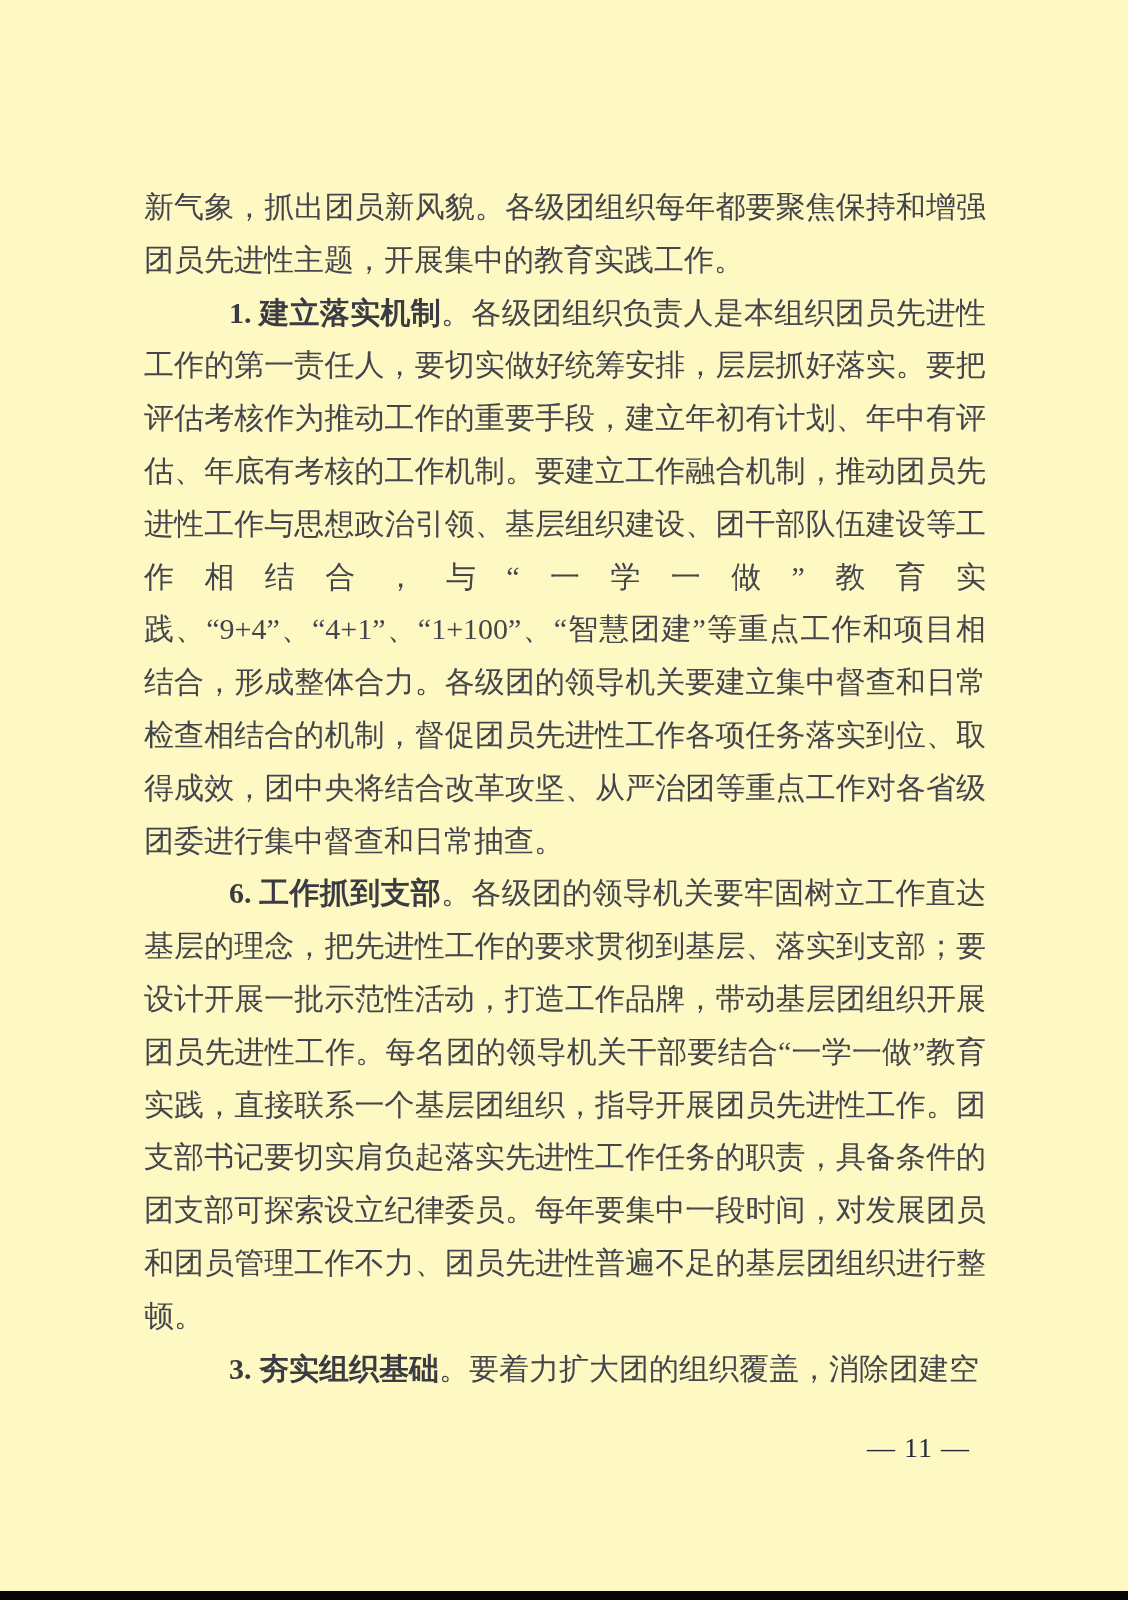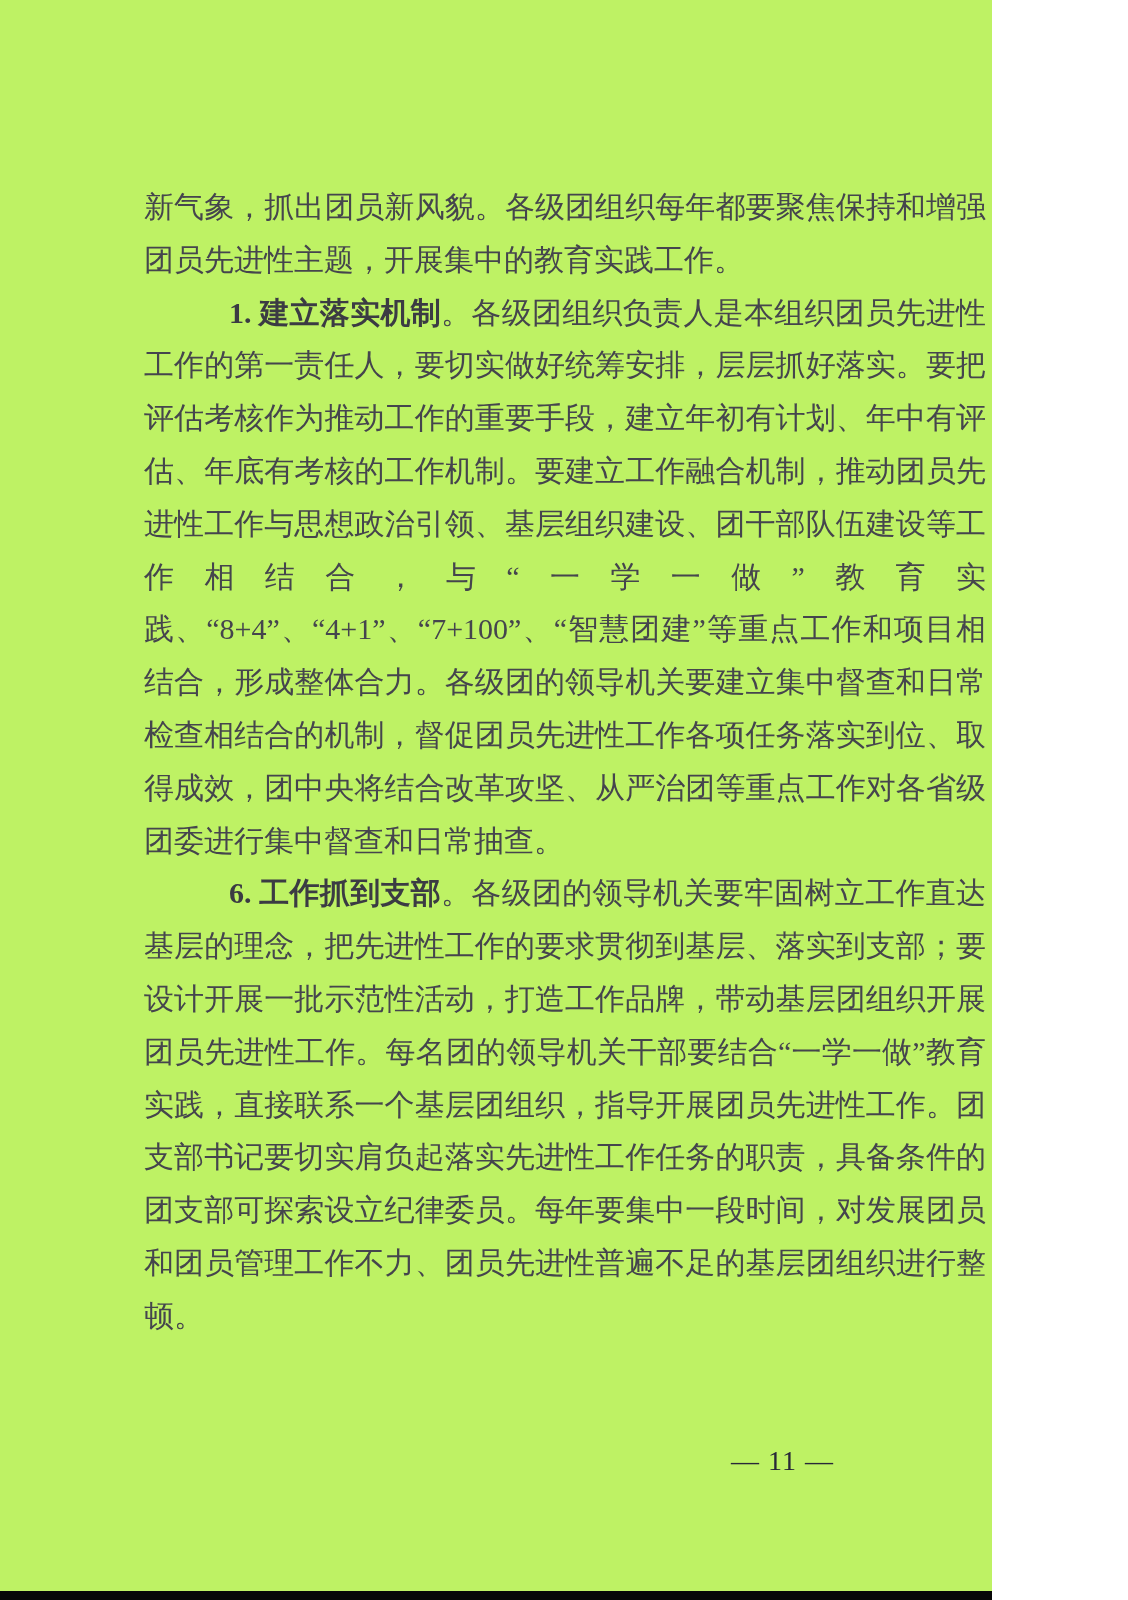--- a/index.html
+++ b/index.html
@@ -2,23 +2,23 @@
 <html><head>
 <meta charset="utf-8">
 <style>
   html, body {
     margin: 0;
     padding: 0;
     background: #ffffff;
   }
   .page {
     position: relative;
-    width: 992px;
+    width: 1128px;
     height: 1600px;
-    background: #bef264;
+    background: #fef9c3;
     overflow: hidden;
     font-family: "Liberation Serif", "DejaVu Serif", serif;
   }
   .content {
     position: absolute;
     left: 144px;
     top: 181px;
     width: 842px;
     color: #45454d;
     font-size: 30px;
@@ -40,35 +40,35 @@
   }
   .page-number {
     position: absolute;
     top: 1434px;
     right: 158px;
     font-size: 28px;
     line-height: 28px;
     color: #282838;
     letter-spacing: 1px;
     white-space: nowrap;
-    margin-top: 13px;
   }
   .bottom-bar {
     position: absolute;
     left: 0;
     bottom: 0;
     width: 100%;
     height: 9px;
     background: #070707;
   }
 </style>
 </head>
 <body>
 
 <div class="page">
   <div class="content" id="paragraphs">
       <p class="para"><span class="run">新气象，抓出团员新风貌。各级团组织每年都要聚焦保持和增强团员先进性主题，开展集中的教育实践工作。</span></p>
-      <p class="para indent"><span class="run-bold">1. 建立落实机制</span><span class="run">。各级团组织负责人是本组织团员先进性工作的第一责任人，要切实做好统筹安排，层层抓好落实。要把评估考核作为推动工作的重要手段，建立年初有计划、年中有评估、年底有考核的工作机制。要建立工作融合机制，推动团员先进性工作与思想政治引领、基层组织建设、团干部队伍建设等工作相结合，与“一学一做”教育实践、“8+4”、“4+1”、“7+100”、“智慧团建”等重点工作和项目相结合，形成整体合力。各级团的领导机关要建立集中督查和日常检查相结合的机制，督促团员先进性工作各项任务落实到位、取得成效，团中央将结合改革攻坚、从严治团等重点工作对各省级团委进行集中督查和日常抽查。</span></p>
+      <p class="para indent"><span class="run-bold">1. 建立落实机制</span><span class="run">。各级团组织负责人是本组织团员先进性工作的第一责任人，要切实做好统筹安排，层层抓好落实。要把评估考核作为推动工作的重要手段，建立年初有计划、年中有评估、年底有考核的工作机制。要建立工作融合机制，推动团员先进性工作与思想政治引领、基层组织建设、团干部队伍建设等工作相结合，与“一学一做”教育实践、“9+4”、“4+1”、“1+100”、“智慧团建”等重点工作和项目相结合，形成整体合力。各级团的领导机关要建立集中督查和日常检查相结合的机制，督促团员先进性工作各项任务落实到位、取得成效，团中央将结合改革攻坚、从严治团等重点工作对各省级团委进行集中督查和日常抽查。</span></p>
       <p class="para indent"><span class="run-bold">6. 工作抓到支部</span><span class="run">。各级团的领导机关要牢固树立工作直达基层的理念，把先进性工作的要求贯彻到基层、落实到支部；要设计开展一批示范性活动，打造工作品牌，带动基层团组织开展团员先进性工作。每名团的领导机关干部要结合“一学一做”教育实践，直接联系一个基层团组织，指导开展团员先进性工作。团支部书记要切实肩负起落实先进性工作任务的职责，具备条件的团支部可探索设立纪律委员。每年要集中一段时间，对发展团员和团员管理工作不力、团员先进性普遍不足的基层团组织进行整顿。</span></p>
+      <p class="para indent"><span class="run-bold">3. 夯实组织基础</span><span class="run">。要着力扩大团的组织覆盖，消除团建空</span></p>
     </div>
   <div class="page-number">— 11 —</div>
   <div class="bottom-bar"></div>
 </div>
 
 </body></html>

